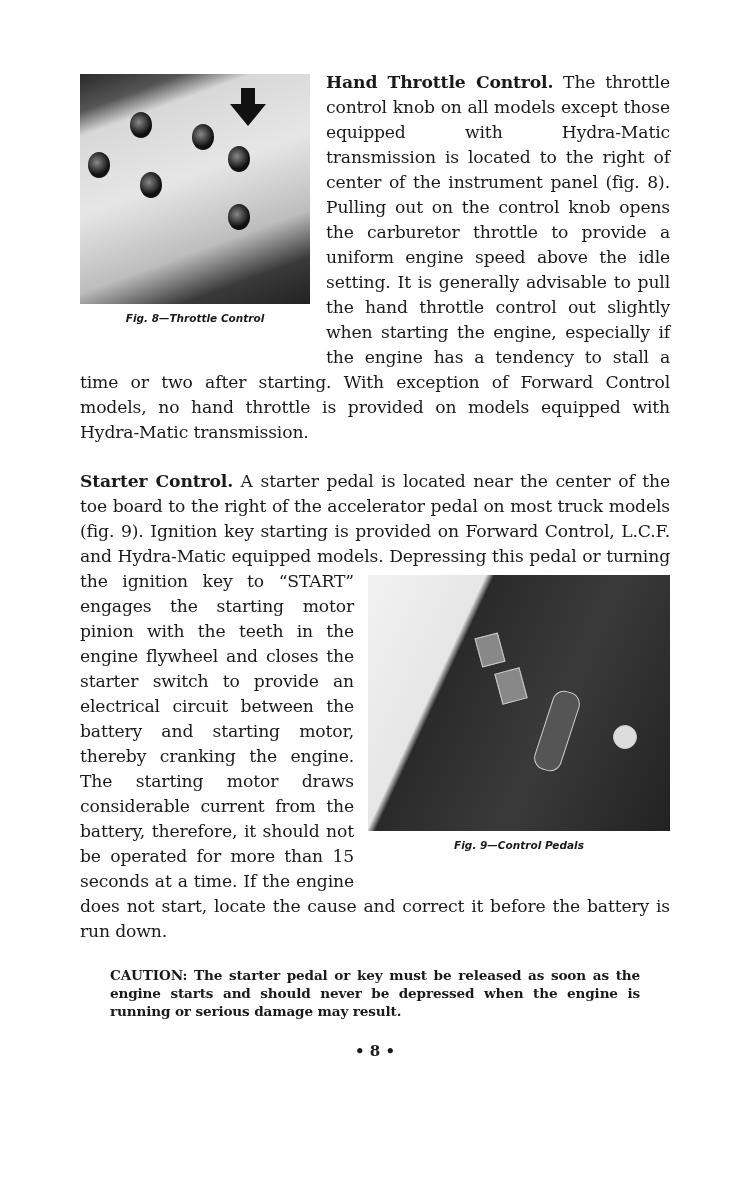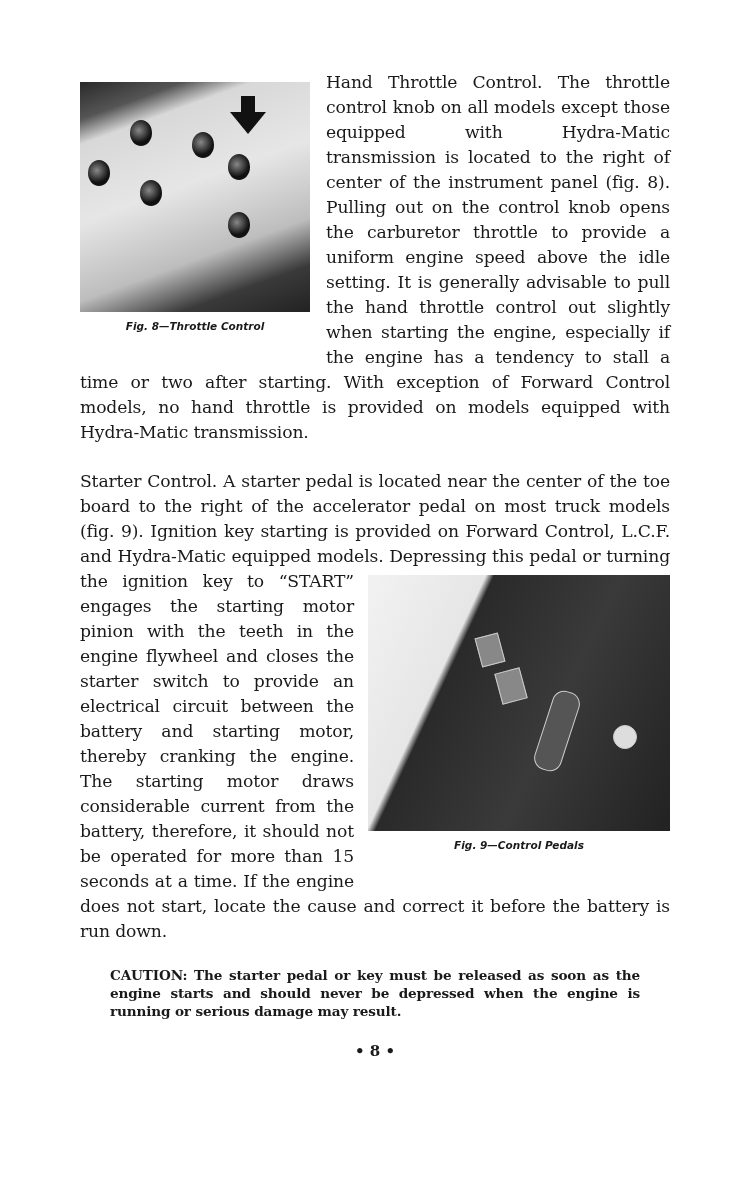--- a/index.html
+++ b/index.html
@@ -1,21 +1,21 @@
 <!DOCTYPE html>
 <html><head>
 <meta charset="utf-8">
 <style>
   html, body { margin: 0; padding: 0; background: #ffffff; }
   body { width: 750px; height: 1195px; position: relative; overflow: hidden;
          font-family: "DejaVu Serif", "Liberation Serif", serif; color: #1a1a1a; }
   .page { position: absolute; left: 80px; top: 70px; width: 590px; }
   p { margin: 0; font-size: 17.2px; line-height: 25px; text-align: justify; letter-spacing: -0.15px; }
-  .head { font-weight: normal; }
-  .fig1 { float: left; width: 230px; height: 280px; margin-right: 16px; margin-top: 12px; }
+  .head { font-weight: bold; }
+  .fig1 { float: left; width: 230px; height: 280px; margin-right: 16px; margin-top: 4px; }
   .fig2 { float: right; width: 302px; height: 298px; margin-left: 14px; margin-top: 6px; }
   .photo { width: 100%; position: relative; overflow: hidden; }
   .fig1 .photo { height: 230px; background: linear-gradient(160deg,#2a2a2a 0%,#555 12%,#d8d8d8 20%,#e6e6e6 45%,#bdbdbd 70%,#3a3a3a 85%,#222 100%); }
   .fig2 .photo { height: 256px; background: linear-gradient(115deg,#f2f2f2 0%,#e6e6e6 28%,#2a2a2a 30%,#3a3a3a 60%,#222 100%); }
   .knob { position: absolute; width: 22px; height: 26px; border-radius: 50%; background: radial-gradient(circle at 40% 40%, #888, #111 60%); }
   .arrow { position: absolute; left: 150px; top: 30px; width: 0; height: 0;
            border-left: 18px solid transparent; border-right: 18px solid transparent; border-top: 22px solid #111; }
   .arrow-stem { position: absolute; left: 161px; top: 14px; width: 14px; height: 18px; background: #111; }
   .pedal { position: absolute; background: #888; border: 1px solid #ccc; }
   .caption { font-family: "DejaVu Sans", "Liberation Sans", sans-serif; font-style: italic; font-weight: bold;

